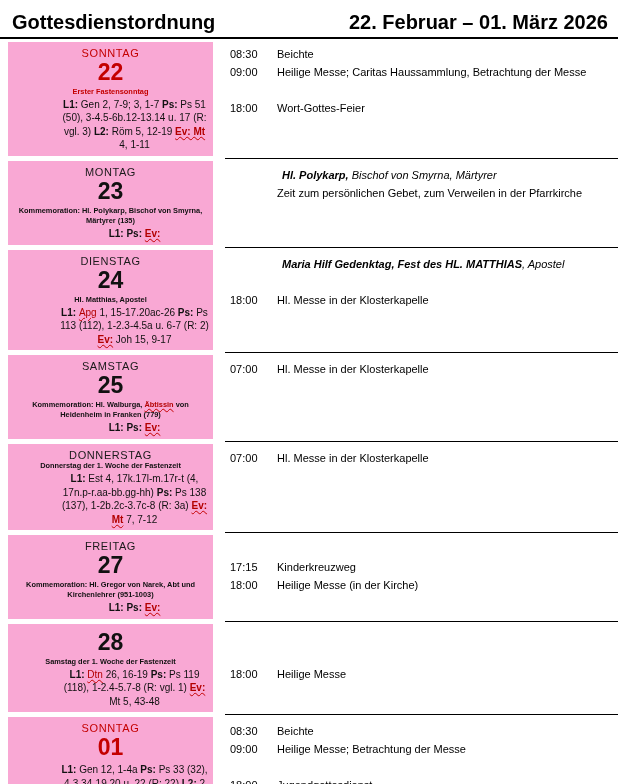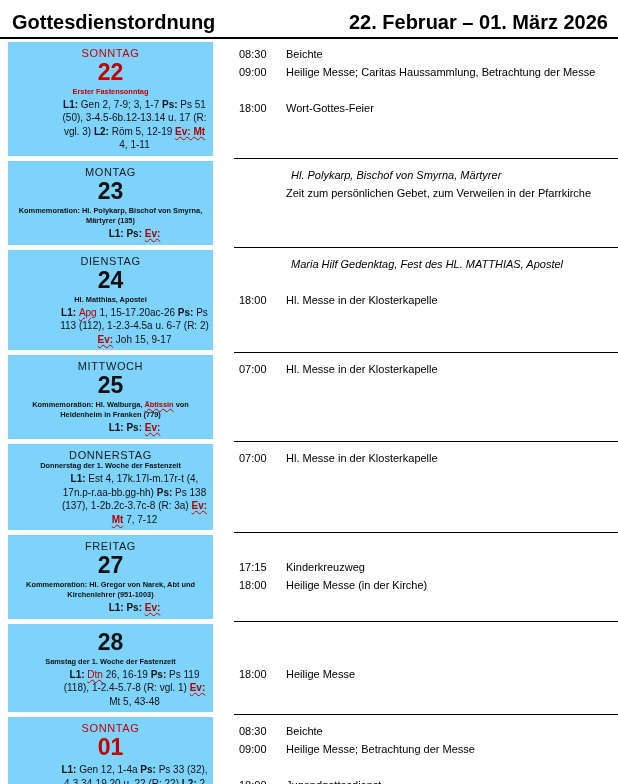--- a/index.html
+++ b/index.html
@@ -10,39 +10,39 @@
   .header {
     display:flex; justify-content:space-between; align-items:baseline;
     padding:11px 10px 3px 12px; border-bottom:2px solid #000;
   }
   .title, .daterange { font-size:20px; font-weight:bold; white-space:nowrap; }
 
   #rows { }
   .row { display:flex; align-items:stretch; min-height:89px; }
   .daycell {
     width:205px; flex:none; box-sizing:border-box;
-    margin:3px 0 2px 8px; background:#7dd3fc;
+    margin:3px 0 2px 8px; background:#f9a8d4;
     text-align:center; padding:5px 2px 4px 2px;
   }
   .rightcell {
-    flex:1; margin-left:21px; box-sizing:border-box;
+    flex:1; margin-left:12px; box-sizing:border-box;
     border-top:1px solid #000; padding-top:7px;
   }
   .row.first .rightcell { border-top:none; padding-top:6px; }
 
   .dayname { font-size:11px; letter-spacing:0.6px; color:#1a1a1a; }
   .daynum  { font-size:23px; font-weight:bold; line-height:1.08; margin:1px 0 2px 0; color:#111; }
   .subtitle { font-size:7.4px; font-weight:bold; line-height:1.35; padding:0 4px; color:#111; }
   .readings { font-size:10px; line-height:1.35; padding:1px 1px 0 1px; color:#111;margin-left:48px; }
   .sun .dayname, .sun .daynum, .sun .subtitle { color:#c40000; }
   .seg-b { font-weight:bold; }
   .seg-r { color:#b30000; text-decoration:underline wavy #c40000 1px; text-underline-offset:1px; }
 
   .feast { font-style:italic; font-size:11px; line-height:18px; padding-left:57px; padding-right:6px; }
-  .feast .seg-b { font-weight:normal; }
+  .feast .seg-b { font-weight:bold; }
   .entry { display:flex; font-size:11px; line-height:18px; }
   .entry .time { width:47px; flex:none; padding-left:5px; }
   .entry .text { flex:1; padding-right:6px; }
   .bottom-rule { margin-left:218px; border-top:1px solid #000; height:0; }
 </style>
 </head>
 <body>
 
 <div class="header">
   <span class="title">Gottesdienstordnung</span>
@@ -105,21 +105,21 @@
           <span class="text">&nbsp;</span>
         </div>
         <div class="entry">
           <span class="time">18:00</span>
           <span class="text">Hl. Messe in der Klosterkapelle</span>
         </div>
       </div>
     </div>
     <div class="row">
       <div class="daycell">
-        <div class="dayname">MITTWOCH</div>
+        <div class="dayname">SAMSTAG</div>
         <div class="daynum">25</div>
         <div class="subtitle"><span class="seg-b ">Kommemoration: Hl. Walburga, </span><span class="seg-b seg-r">Äbtissin</span><span class="seg-b "> von Heidenheim in Franken (779)</span></div>
         <div class="readings"><span class="seg-b ">L1: </span><span class="seg-b ">Ps: </span><span class="seg-b seg-r">Ev:</span></div>
       </div>
       <div class="rightcell">
         <div class="entry">
           <span class="time">07:00</span>
           <span class="text">Hl. Messe in der Klosterkapelle</span>
         </div>
       </div>

